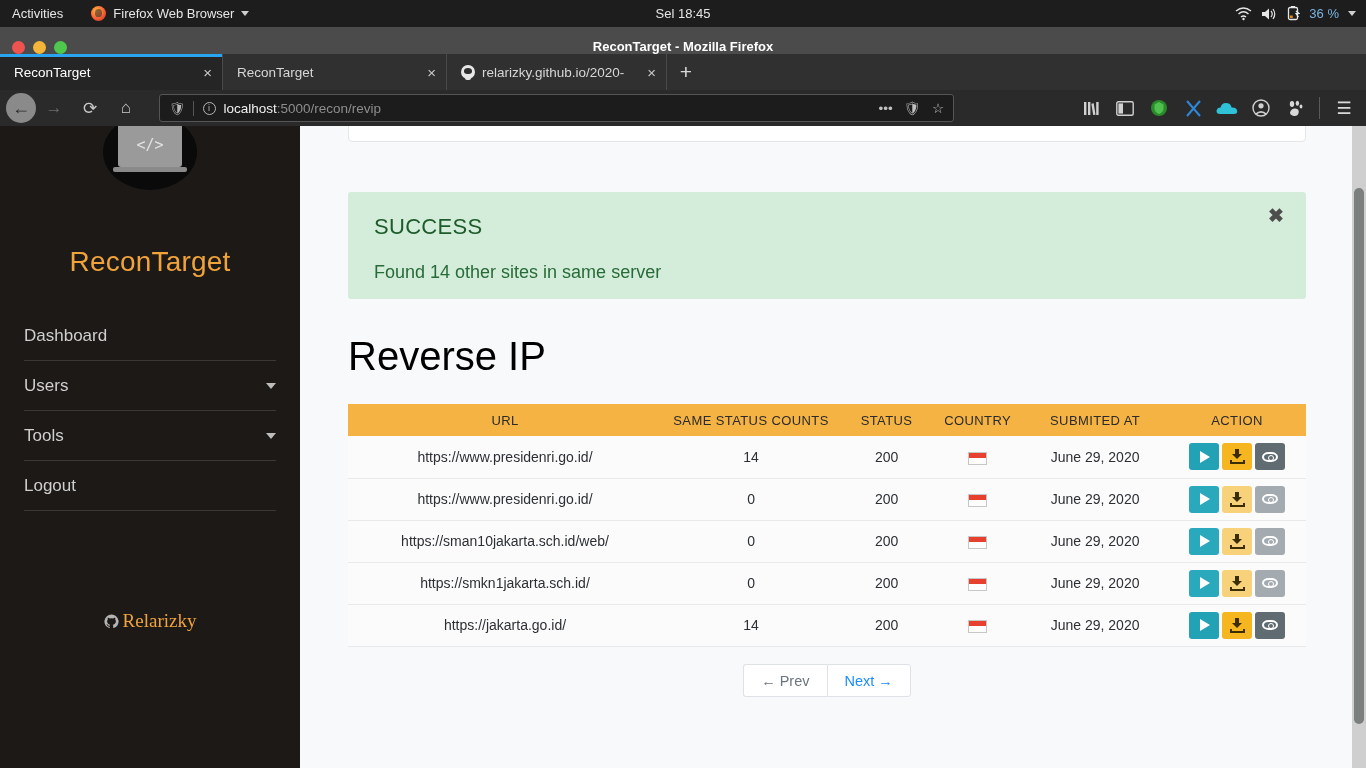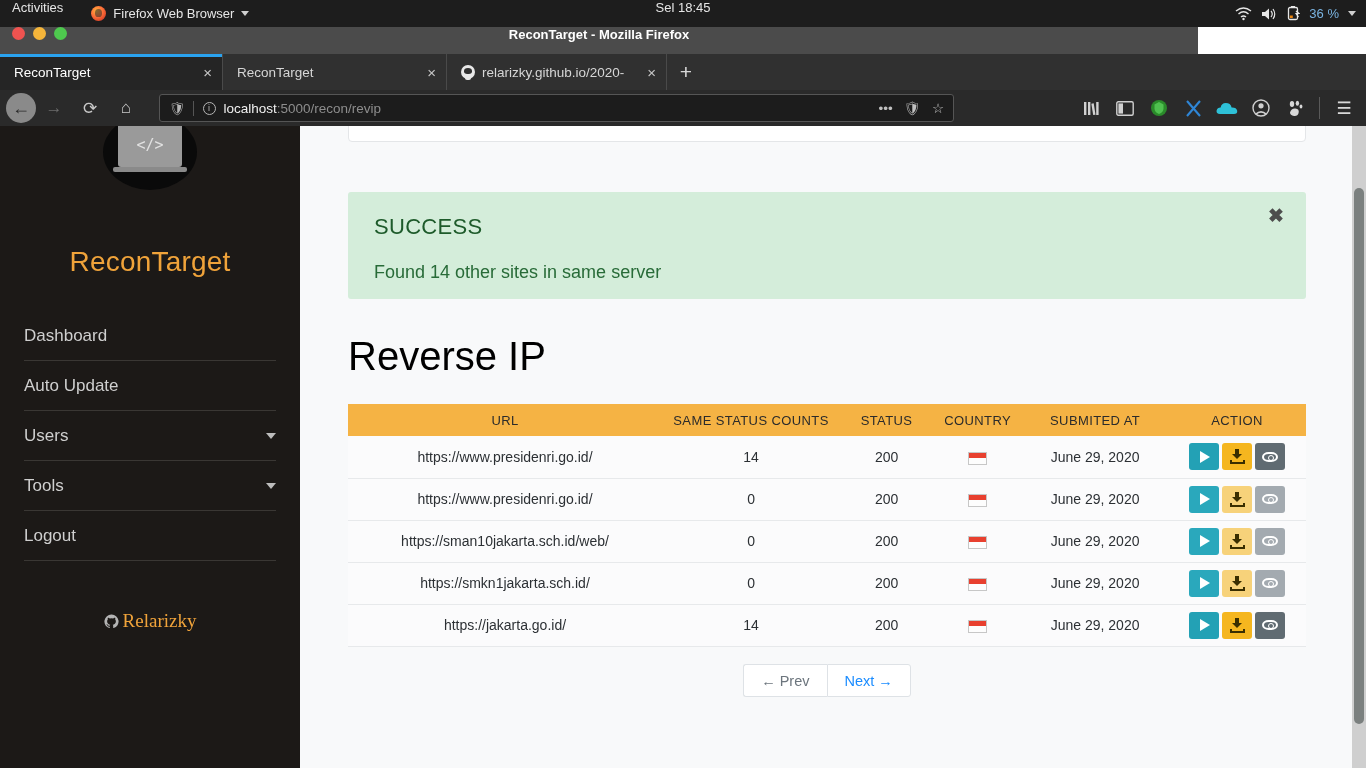--- a/index.html
+++ b/index.html
@@ -8,21 +8,21 @@
     overflow: hidden;
     font-family: "Liberation Sans", sans-serif;
     background: #fff;
   }
 
   
   #gnome-bar {
     position: absolute; top: 0; left: 0;
     width: 1366px; height: 27px;
     background: #1d1d1d;
-    display: flex; 
+    display: flex; align-items: center;
     color: #e6e6e6; font-size: 13px;
   }
   #gnome-bar .activities { padding: 0 14px 0 12px; }
   #gnome-bar .appmenu { display: flex; align-items: center; gap: 7px; padding-left: 14px; }
   #gnome-bar .clock {
     position: absolute; left: 0; right: 0; text-align: center;
     pointer-events: none;
   }
   #gnome-bar .tray {
     position: absolute; right: 10px; top: 0; height: 27px;
@@ -41,23 +41,23 @@
   .caret-dn {
     width: 0; height: 0; border-left: 4px solid transparent;
     border-right: 4px solid transparent; border-top: 5px solid #d0d0d0;
     display: inline-block;
   }
   .batt-pct { color: #7ab3e0; font-size: 13px; }
 
   
   #ff-titlebar {
     position: absolute; top: 27px; left: 0;
-    width: 1198px; height: 27px;
+    width: 1366px; height: 27px;
     background: #4b4b4b;
-    display: flex; align-items: flex-start;
+    display: flex; align-items: flex-end;
   }
   #ff-titlebar .wbtns { display: flex; gap: 8px; padding-left: 12px; }
   #ff-titlebar .wbtn { width: 13px; height: 13px; border-radius: 50%; }
   #ff-titlebar .title {
     position: absolute; left: 0; right: 0; text-align: center;
     color: #fff; font-size: 13px; font-weight: bold;
     font-family: "Liberation Sans", sans-serif;
   }
 
   #ff-tabbar {
@@ -442,23 +442,20 @@
         <rect x="33" y="33" width="64" height="44" rx="3" fill="#9a9a9a"></rect>
         <text x="65" y="60" font-family="DejaVu Sans Mono, monospace" font-size="15" fill="#e2e2e2" text-anchor="middle">&lt;/&gt;</text>
         <rect x="28" y="77" width="74" height="5" rx="2" fill="#8a8a8a"></rect>
       </svg>
     </div>
     <div id="brand">ReconTarget</div>
 
     <div id="menu">
       <div class="menu-item">
         <span class="ilabel">Dashboard</span>
-      </div>
-      <div class="menu-item">
-        <span class="ilabel">Auto Update</span>
       </div>
       <div class="menu-item">
         <span class="ilabel">Users</span>
         <span class="icaret"></span>
       </div>
       <div class="menu-item">
         <span class="ilabel">Tools</span>
         <span class="icaret"></span>
       </div>
       <div class="menu-item">

